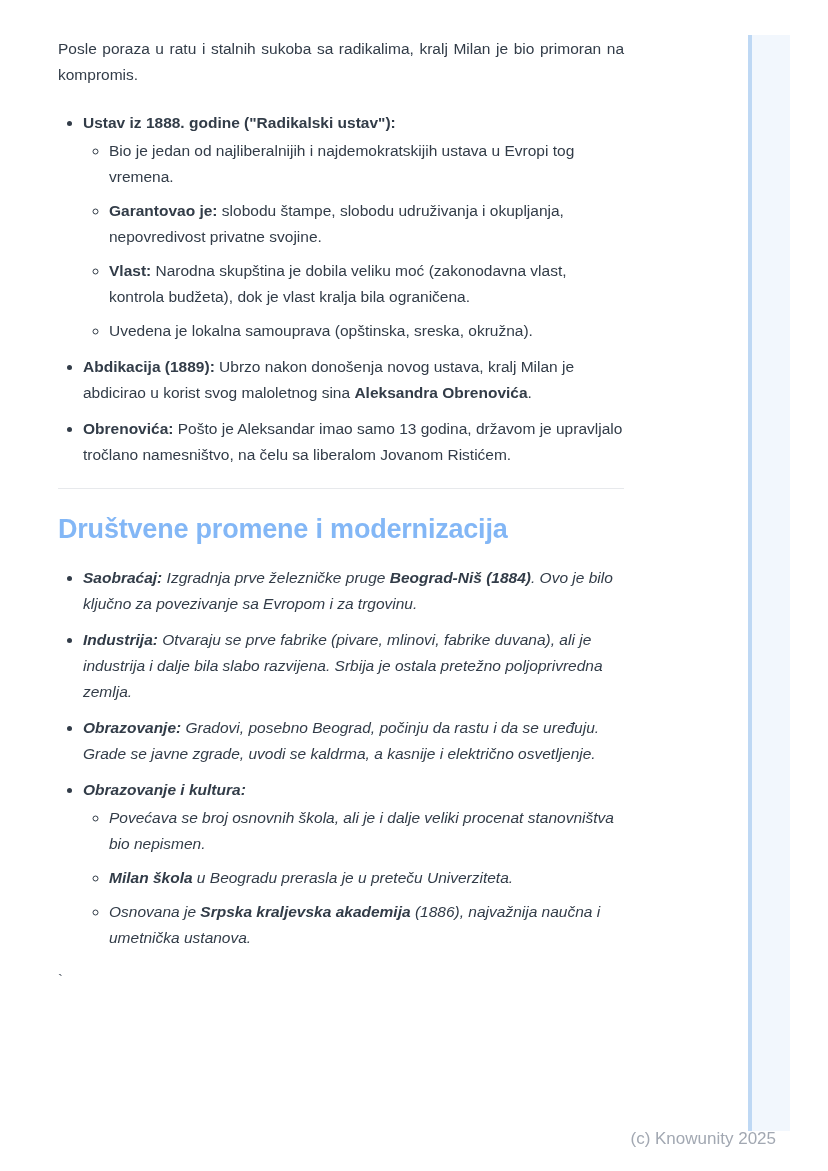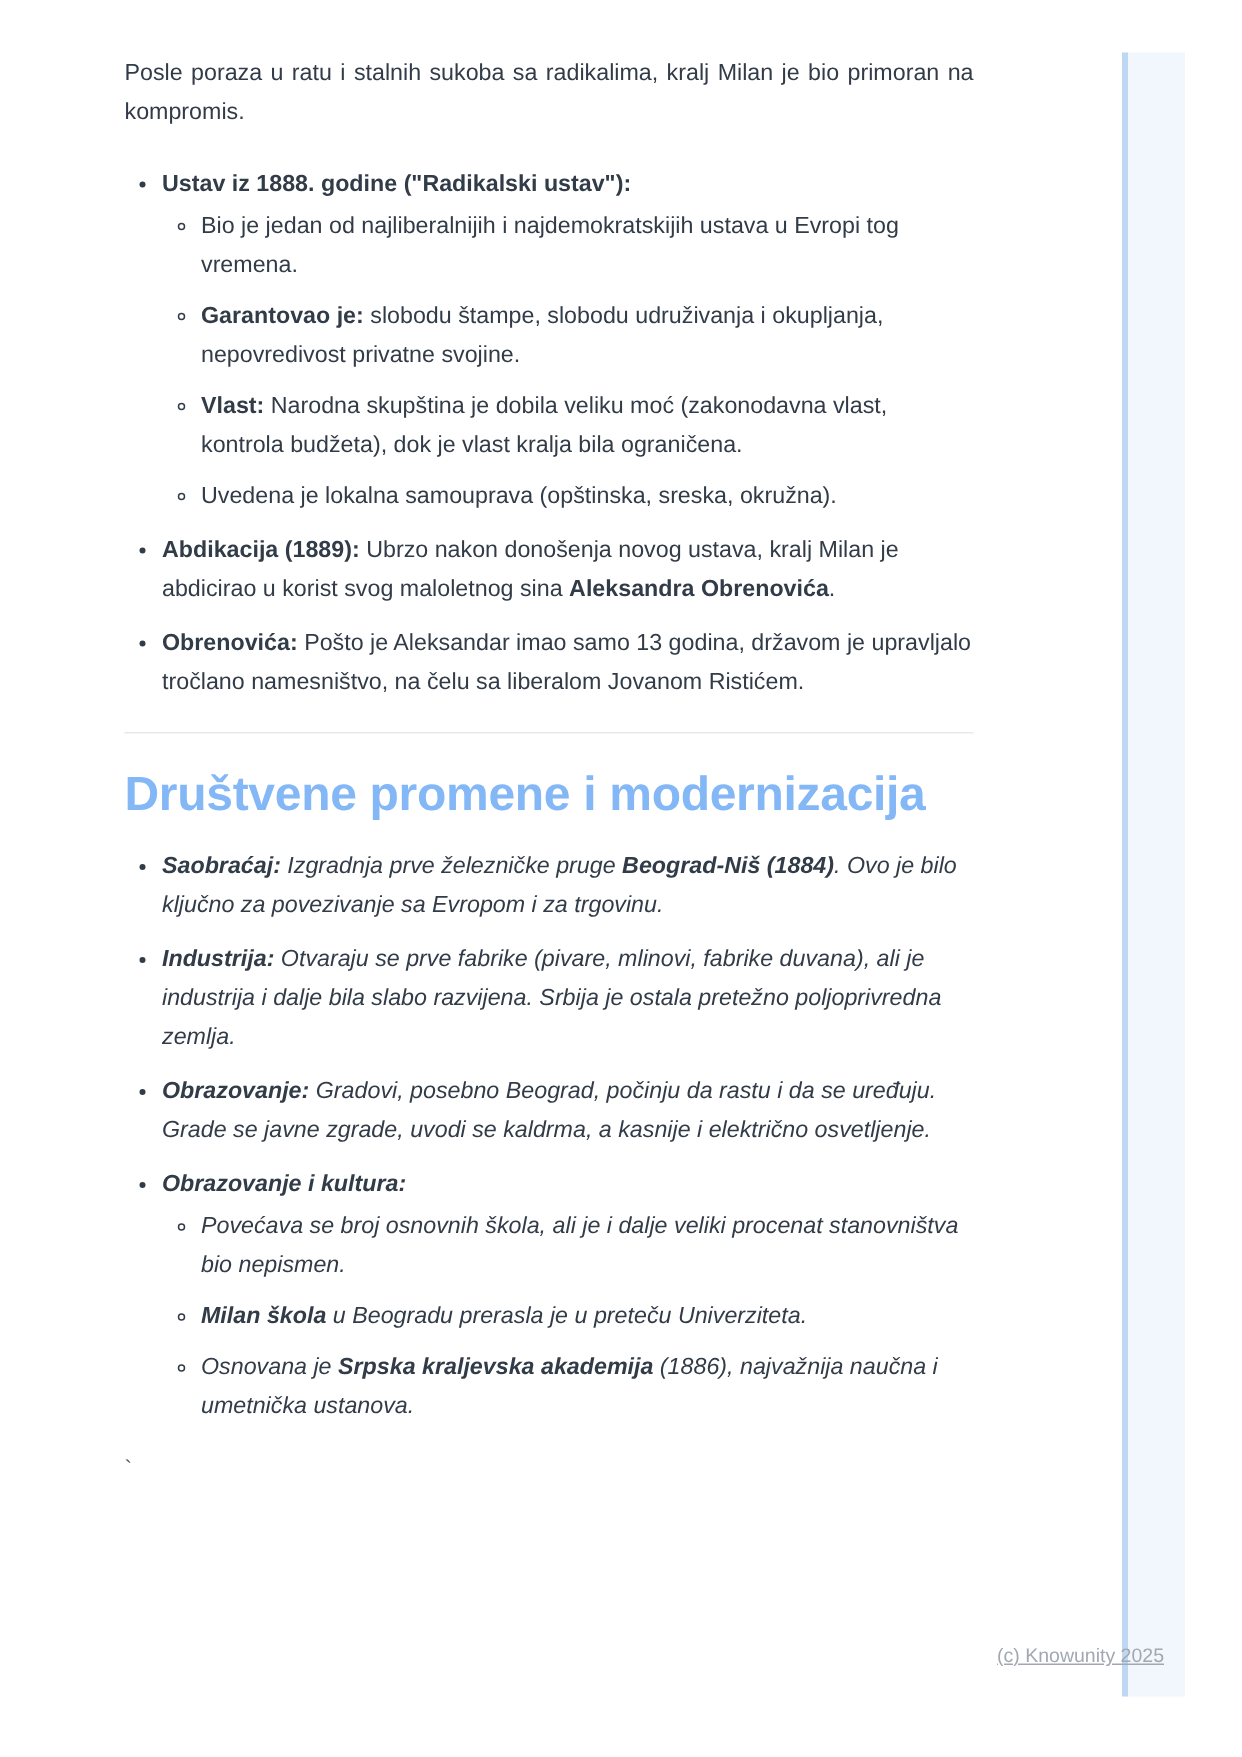--- a/index.html
+++ b/index.html
@@ -8,21 +8,21 @@
     position: relative;
     width: 828px;
     height: 1171px;
     background: #ffffff;
     overflow: hidden;
     font-family: "Liberation Sans", sans-serif;
     color: #323c48;
   }
   .content {
     position: absolute;
-    left: 83px;
+    left: 58px;
     top: 36px;
     width: 566px;
     font-size: 15.5px;
     line-height: 26px;
   }
   .para { text-align: justify; margin: 0 0 22px 0; }
   .b { font-weight: 700; }
   ul.lvl1 {
     list-style: disc;
     padding-left: 25px;
@@ -36,41 +36,40 @@
   }
   ul.lvl2 > li { margin-bottom: 8px; }
   ul.lvl2 > li:last-child { margin-bottom: 0; }
   li::marker { color: #323c48; }
   hr.rule {
     border: none;
     border-top: 1px solid #e7e9ec;
     margin: 20px 0 0 0;
   }
   h2.section-heading {
-    font-size: 32px;
+    font-size: 27px;
     line-height: 28px;
     font-weight: 700;
     color: #83b7f6;
     letter-spacing: -0.2px;
     margin: 26px 0 22px 0;
   }
   .list2 { margin-top: 18px; font-style: italic; }
   .stray {
     margin-top: 16px;
     font-size: 15px;
     color: #4a5460;
   }
   .footer-credit {
     position: absolute;
-    top: 1096px;
+    top: 1129px;
     right: 52px;
-    font-size: 13px;
+    font-size: 17px;
     color: #a2a8b2;
     z-index: 2;
-    text-decoration: underline;
   }
   .scroll-strip {
     position: absolute;
     left: 748px;
     top: 35px;
     width: 42px;
     height: 1096px;
     background: #f2f7fd;
     border-left: 4.5px solid #bed8f4;
     z-index: 1;

